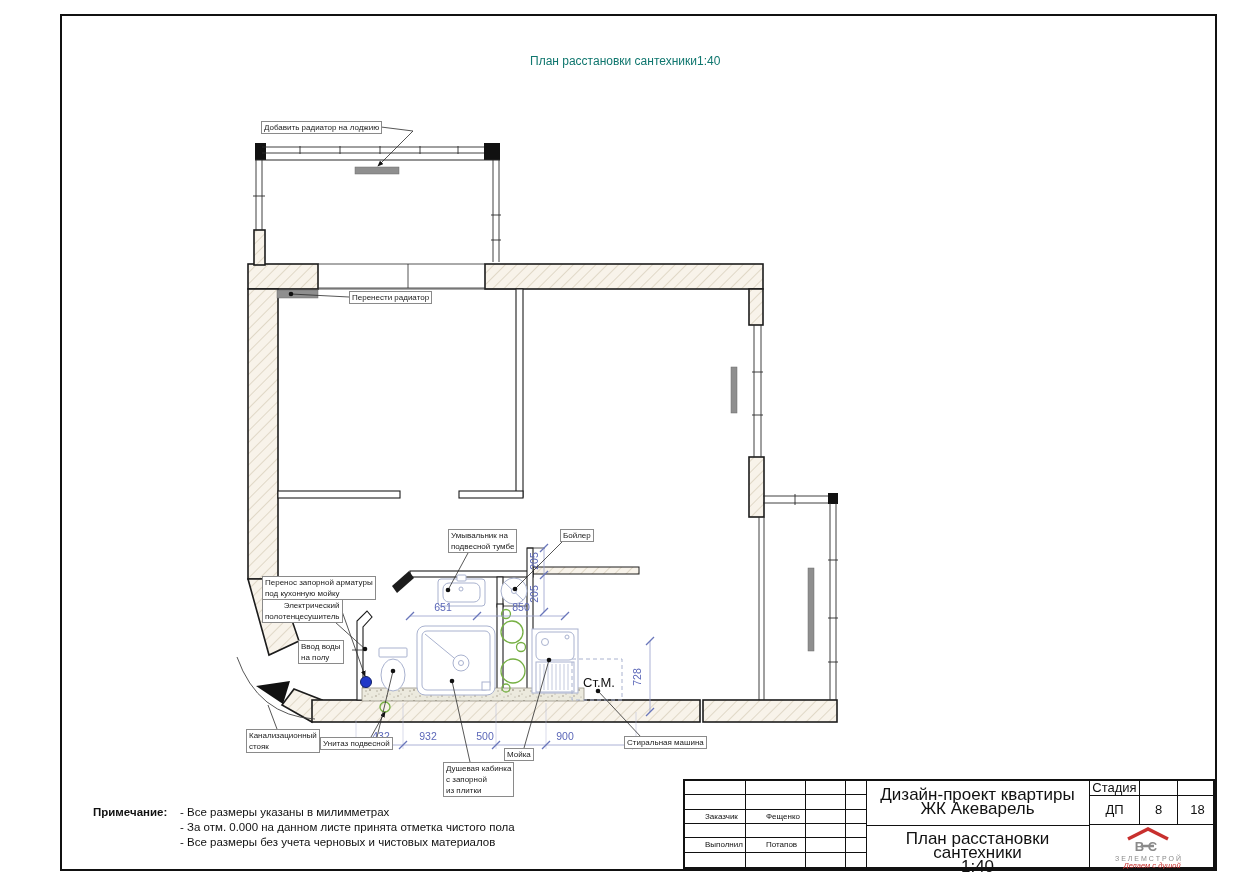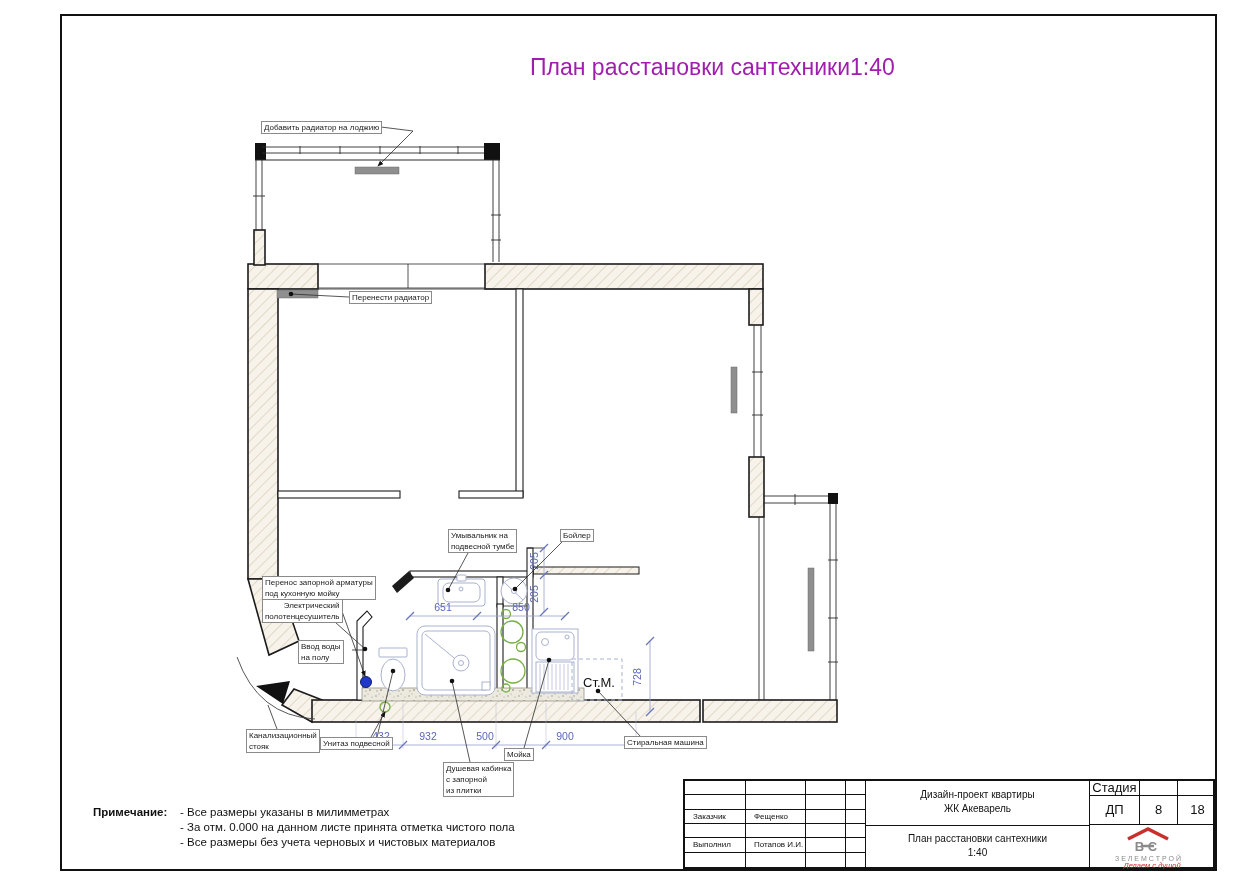--- a/index.html
+++ b/index.html
@@ -1,37 +1,37 @@
 <!DOCTYPE html>
 <html><head>
 <meta charset="utf-8">
 <style>
   html,body{margin:0;padding:0;background:#fff;}
   .page{position:relative;width:1252px;height:885px;background:#fff;overflow:hidden;
         font-family:"Liberation Sans",sans-serif;color:#111;}
   .frame{position:absolute;left:60px;top:14px;width:1153px;height:853px;border:2px solid #111;}
-  .sheet-title{position:absolute;left:530px;top:54px;font-size:23px;color:#a21caf;text-align:center;}
+  .sheet-title{position:absolute;left:530px;top:54px;font-size:12px;color:#0f766e;text-align:center;}
   svg.plan{position:absolute;left:0;top:0;}
   svg text{font-family:"Liberation Sans",sans-serif;}
   .callout{position:absolute;background:#fff;border:1px solid #8a8a8a;
            font-size:8px;line-height:11px;padding:0 2px;white-space:pre-line;color:#1a1a1a;z-index:5;}
   .notes{position:absolute;left:93px;top:805px;font-size:11.5px;line-height:15px;}
   .notes-label{position:absolute;left:0;top:0;font-weight:bold;}
   .notes-lines{position:absolute;left:87px;top:0;width:420px;}
   
   .tb{position:absolute;left:683px;top:779px;width:532px;height:90px;border:2px solid #111;
       box-sizing:border-box;background:#fff;z-index:6;}
   .tb *{box-sizing:border-box;}
   .tb-left{position:absolute;left:0;top:0;width:181px;height:100%;display:grid;
            grid-template-columns:61px 60px 40px 1fr;grid-template-rows:repeat(6,1fr);}
   .tb-left>div{border-right:1.3px solid #111;border-bottom:1.3px solid #111;
-               font-size:8px;line-height:13px;padding-left:8px;overflow:hidden;}
+               font-size:8px;line-height:13px;padding-left:20px;overflow:hidden;}
   .tb-left>div.lastrow{border-bottom:none;}
   .tb-center{position:absolute;left:181px;top:0;width:224px;height:100%;}
-  .tb-center .cell{border-right:1.3px solid #111;text-align:center;font-size:10px;line-height:14px;}
+  .tb-center .cell{border-right:1.3px solid #111;text-align:center;font-size:17px;line-height:14px;}
   .tb-center .c1{height:45px;border-bottom:1.3px solid #111;padding-top:7px;}
   .tb-center .c2{height:41px;padding-top:6px;}
   .tb-right{position:absolute;left:405px;top:0;width:127px;height:100%;}
   .tb-right .r1{display:flex;height:15px;}
   .tb-right .r1>div{border-right:1.3px solid #111;border-bottom:1.3px solid #111;
                     font-size:13px;line-height:14px;text-align:center;}
   .tb-right .r1>div:nth-child(1){width:50px;}
   .tb-right .r1>div:nth-child(2){width:38px;}
   .tb-right .r1>div:nth-child(3){width:39px;border-right:none;}
   .tb-right .r2{display:flex;height:29px;}

